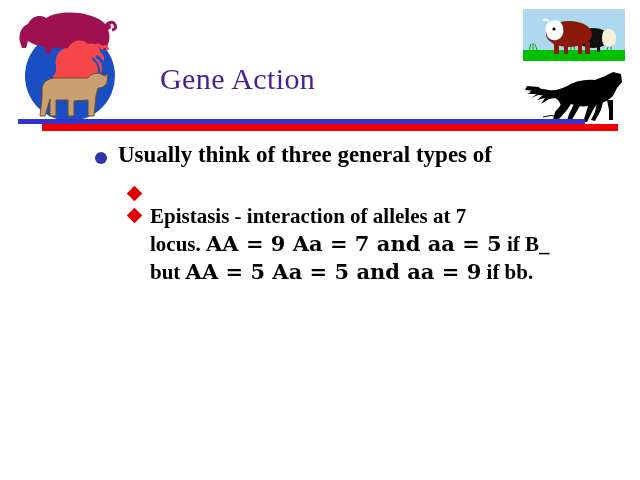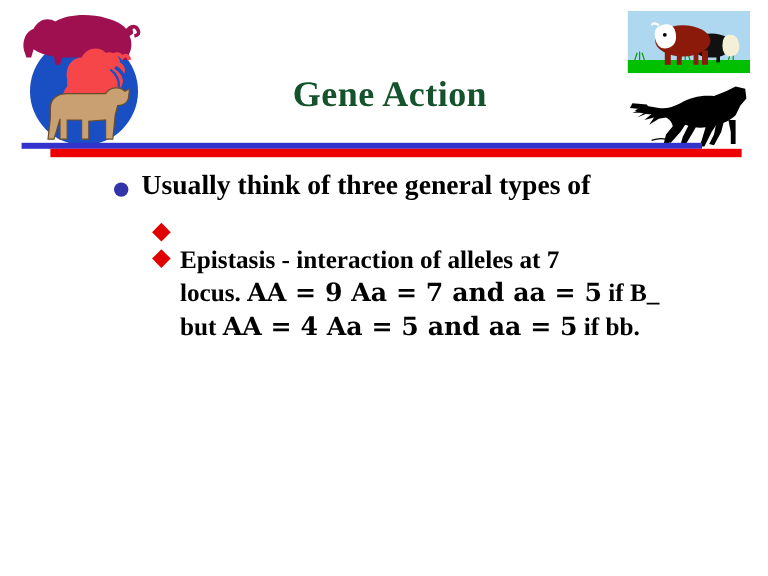--- a/index.html
+++ b/index.html
@@ -28,26 +28,25 @@
     position: absolute;
     left: 0; top: 0;
     width: 640px;
     height: 134px;
   }
   .slide-title {
     position: absolute;
     left: 160px;
     top: 64px;
     width: 330px;
-    text-align: center;
     font-size: 30px;
-    font-weight: bold;
+    font-weight: normal;
     letter-spacing: 0.4px;
     line-height: 1;
-    color: #14532d;
+    color: #4c1d95;
     white-space: nowrap;
   }
 
   
   .logo {
     position: absolute;
     left: 12px;
     top: 4px;
     width: 116px;
     height: 120px;
@@ -275,18 +274,18 @@
 
     <div class="sp-c"></div>
 
     <div class="lvl2">
       <span class="bullet-diamond"></span>
       <span class="lvl2-text">Epistasis - interaction of alleles at 7</span>
       <span class="lvl2-text">
         <span>locus. </span><span class="geno">AA = 9  Aa = 7 and aa = 5</span><span>  if B_</span>
       </span>
       <span class="lvl2-text">
-        <span>but </span><span class="geno">AA = 4  Aa = 5 and aa = 5</span><span>  if bb.</span>
+        <span>but </span><span class="geno">AA = 5  Aa = 5 and aa = 9</span><span>  if bb.</span>
       </span>
     </div>
 
   </div>
 </div>
 
 </body></html>

